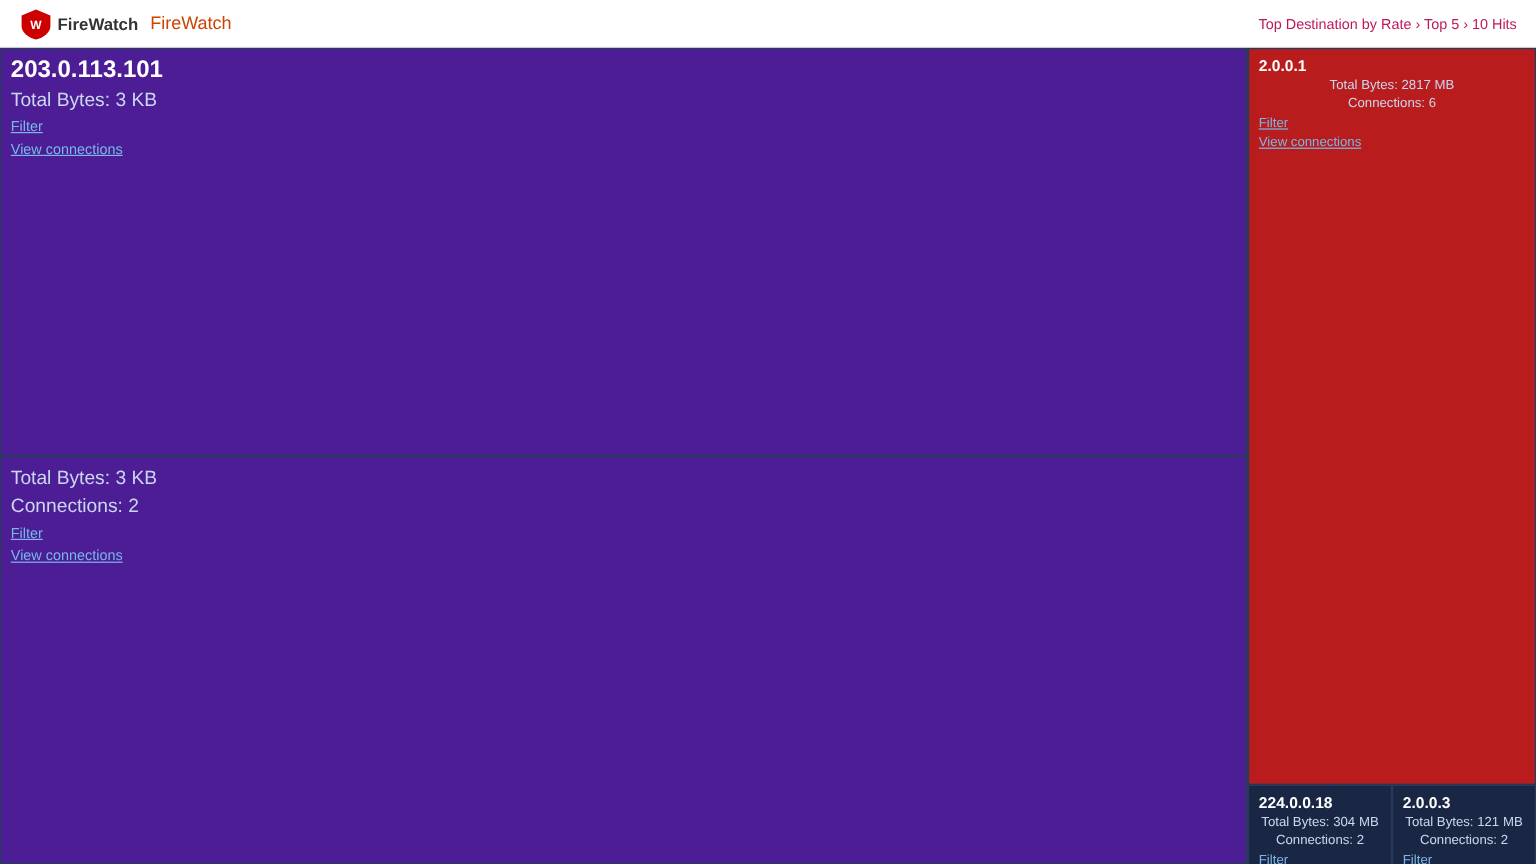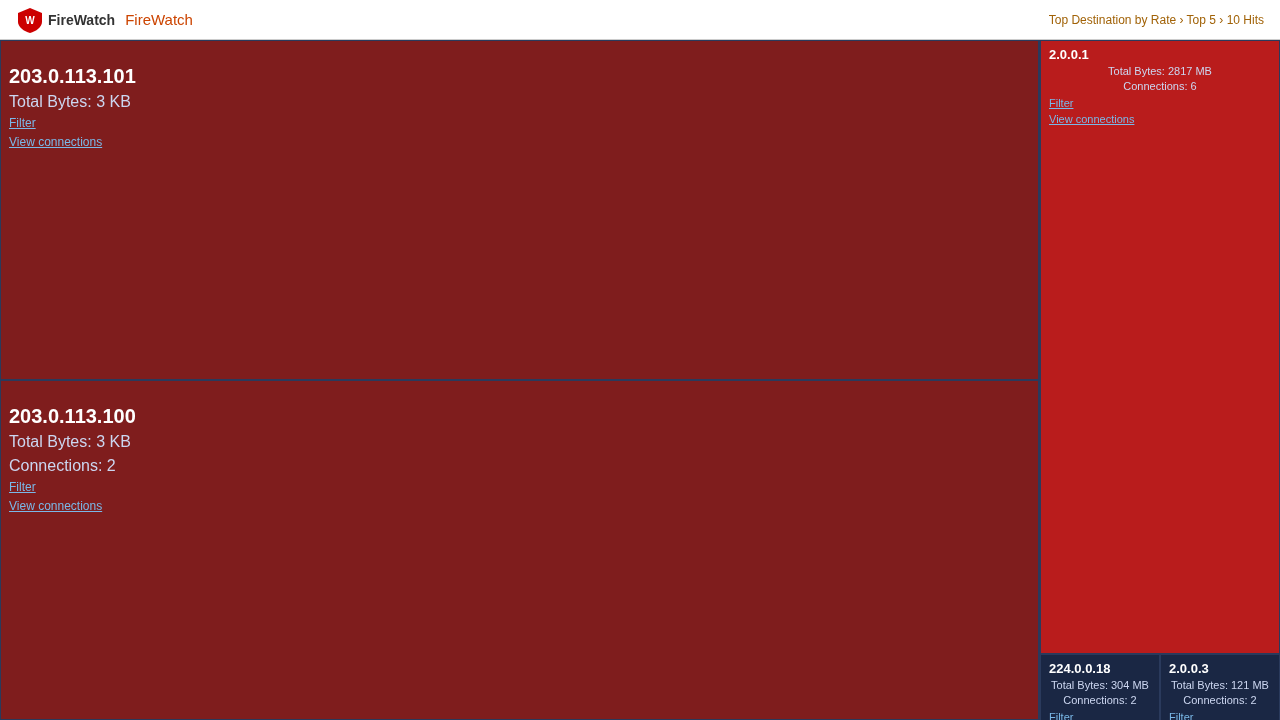--- a/index.html
+++ b/index.html
@@ -28,43 +28,43 @@
       align-items: center;
       gap: 10px;
     }
     .app-title {
       font-size: 15px;
       font-weight: normal;
       color: #cc4400;
     }
     .header-breadcrumb {
       font-size: 12px;
-      color: #a16207;
+      color: #be185d;
     }
 
     
     #main {
       display: flex;
       width: 1280px;
       height: 680px;
     }
 
     
     #left-panel {
       width: 1040px;
       height: 680px;
       display: flex;
       flex-direction: column;
       border-right: 1px solid #2a3a5c;
     }
 
     .tile {
-      background: #7f1d1d;
-      border: 1px solid #2a3a5c;
-      padding: 24px 8px;
+      background: #4c1d95;
+      border: 1px solid #2a3a5c;
+      padding: 6px 8px;
       position: relative;
       overflow: hidden;
     }
 
     .tile-large {
       flex: 1;
     }
 
     .tile-ip {
       font-size: 20px;
@@ -179,21 +179,20 @@
   <div id="left-panel">
 
     <div class="tile tile-large">
       <div class="tile-ip">203.0.113.101</div>
       <div class="tile-stat">Total Bytes: 3 KB</div>
       <a class="tile-link">Filter</a>
       <a class="tile-link">View connections</a>
     </div>
 
     <div class="tile tile-large" style="border-top: 1px solid #2a3a5c;">
-      <div class="tile-ip">203.0.113.100</div>
       <div class="tile-stat">Total Bytes: 3 KB</div>
       <div class="tile-stat">Connections: 2</div>
       <a class="tile-link">Filter</a>
       <a class="tile-link">View connections</a>
     </div>
 
   </div>
 
   <div id="right-panel">
 

